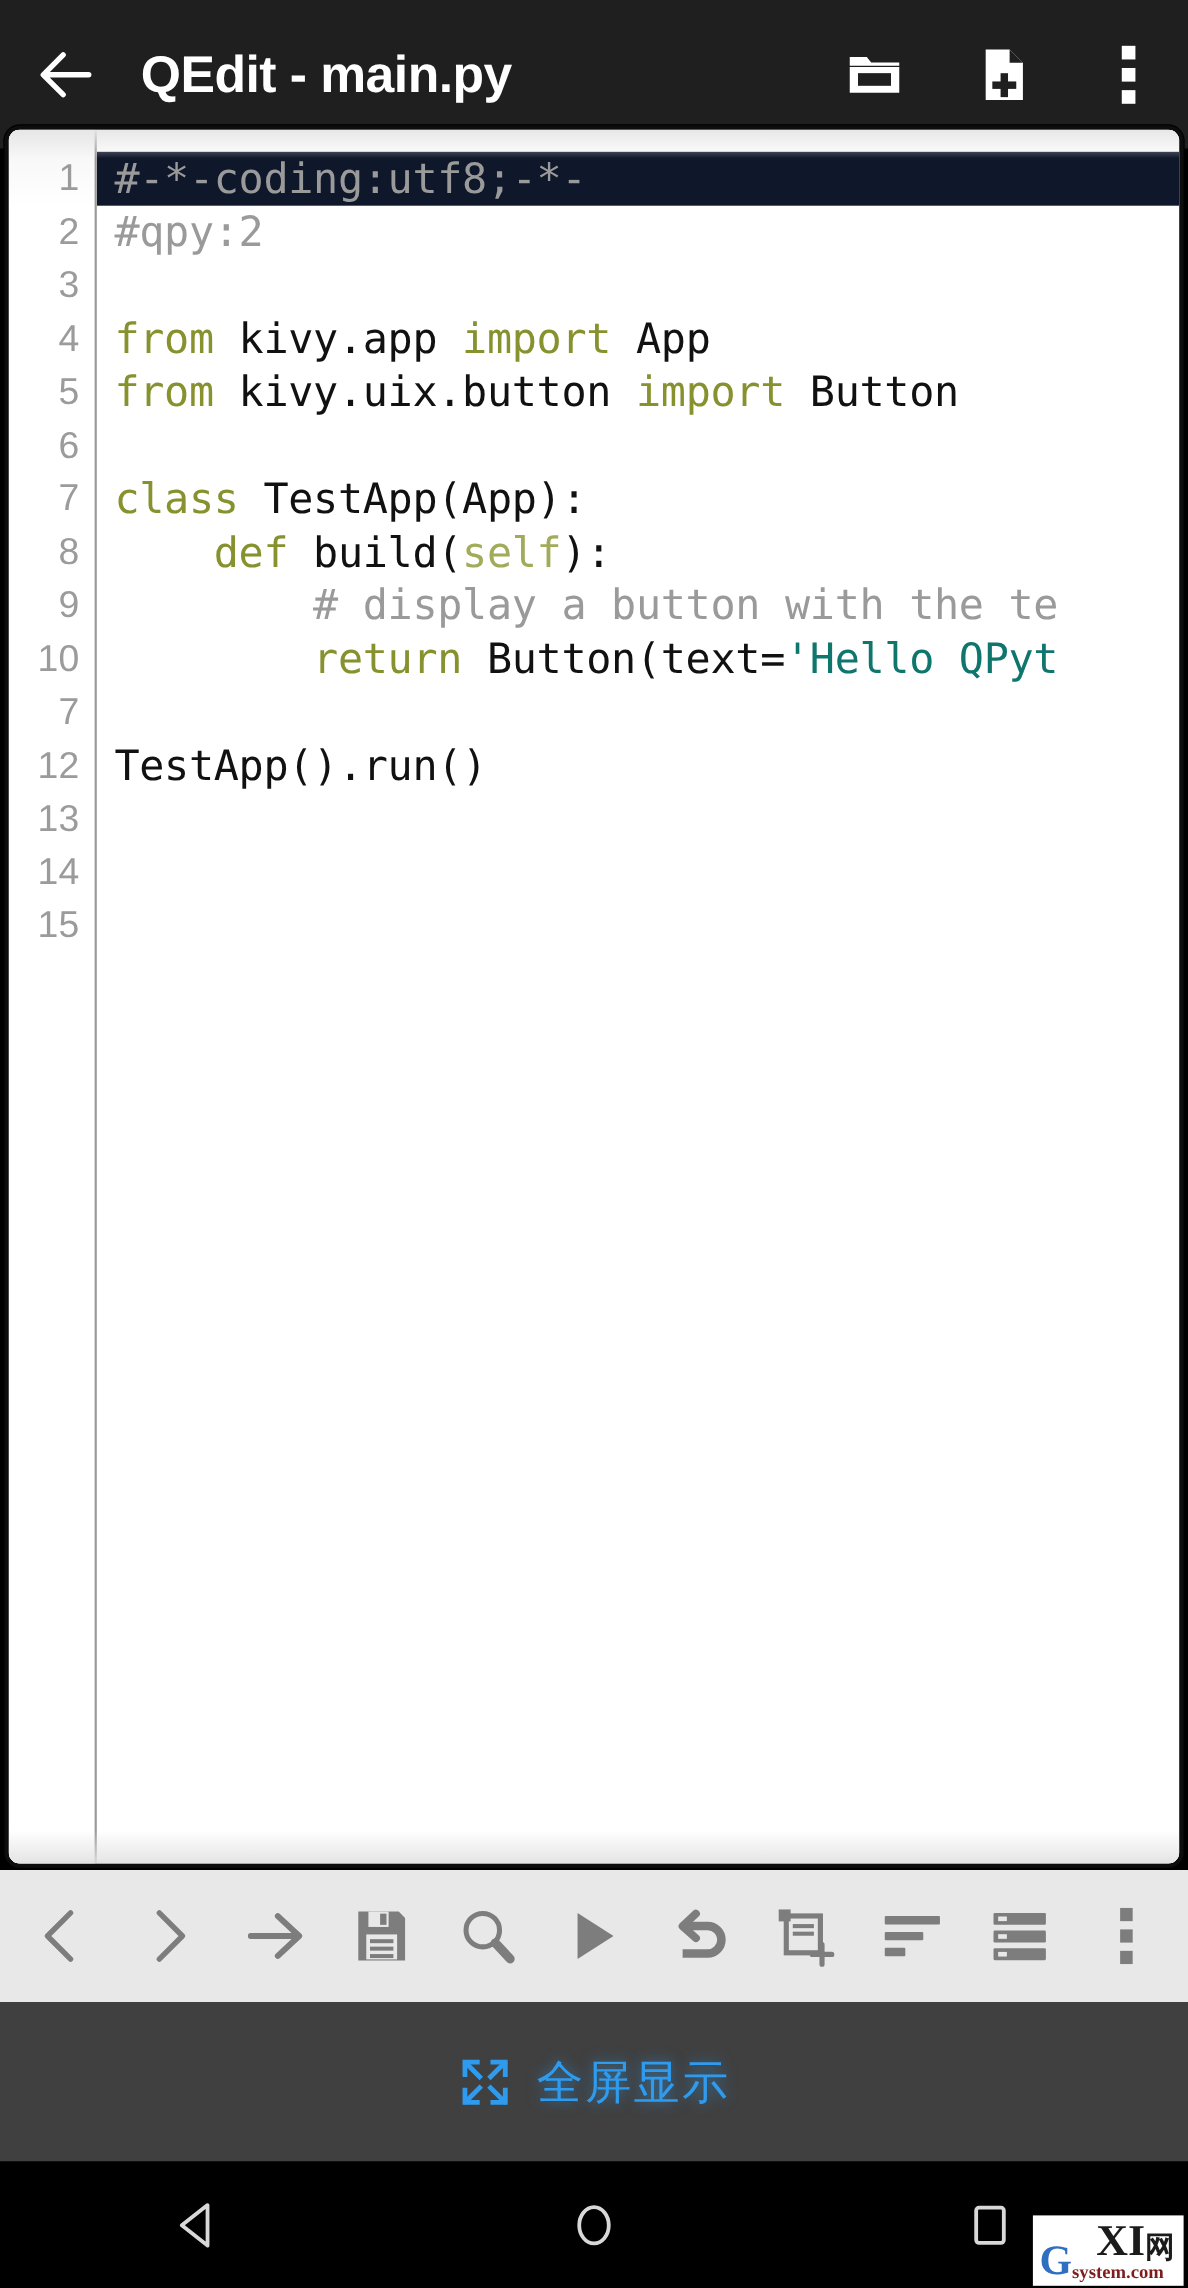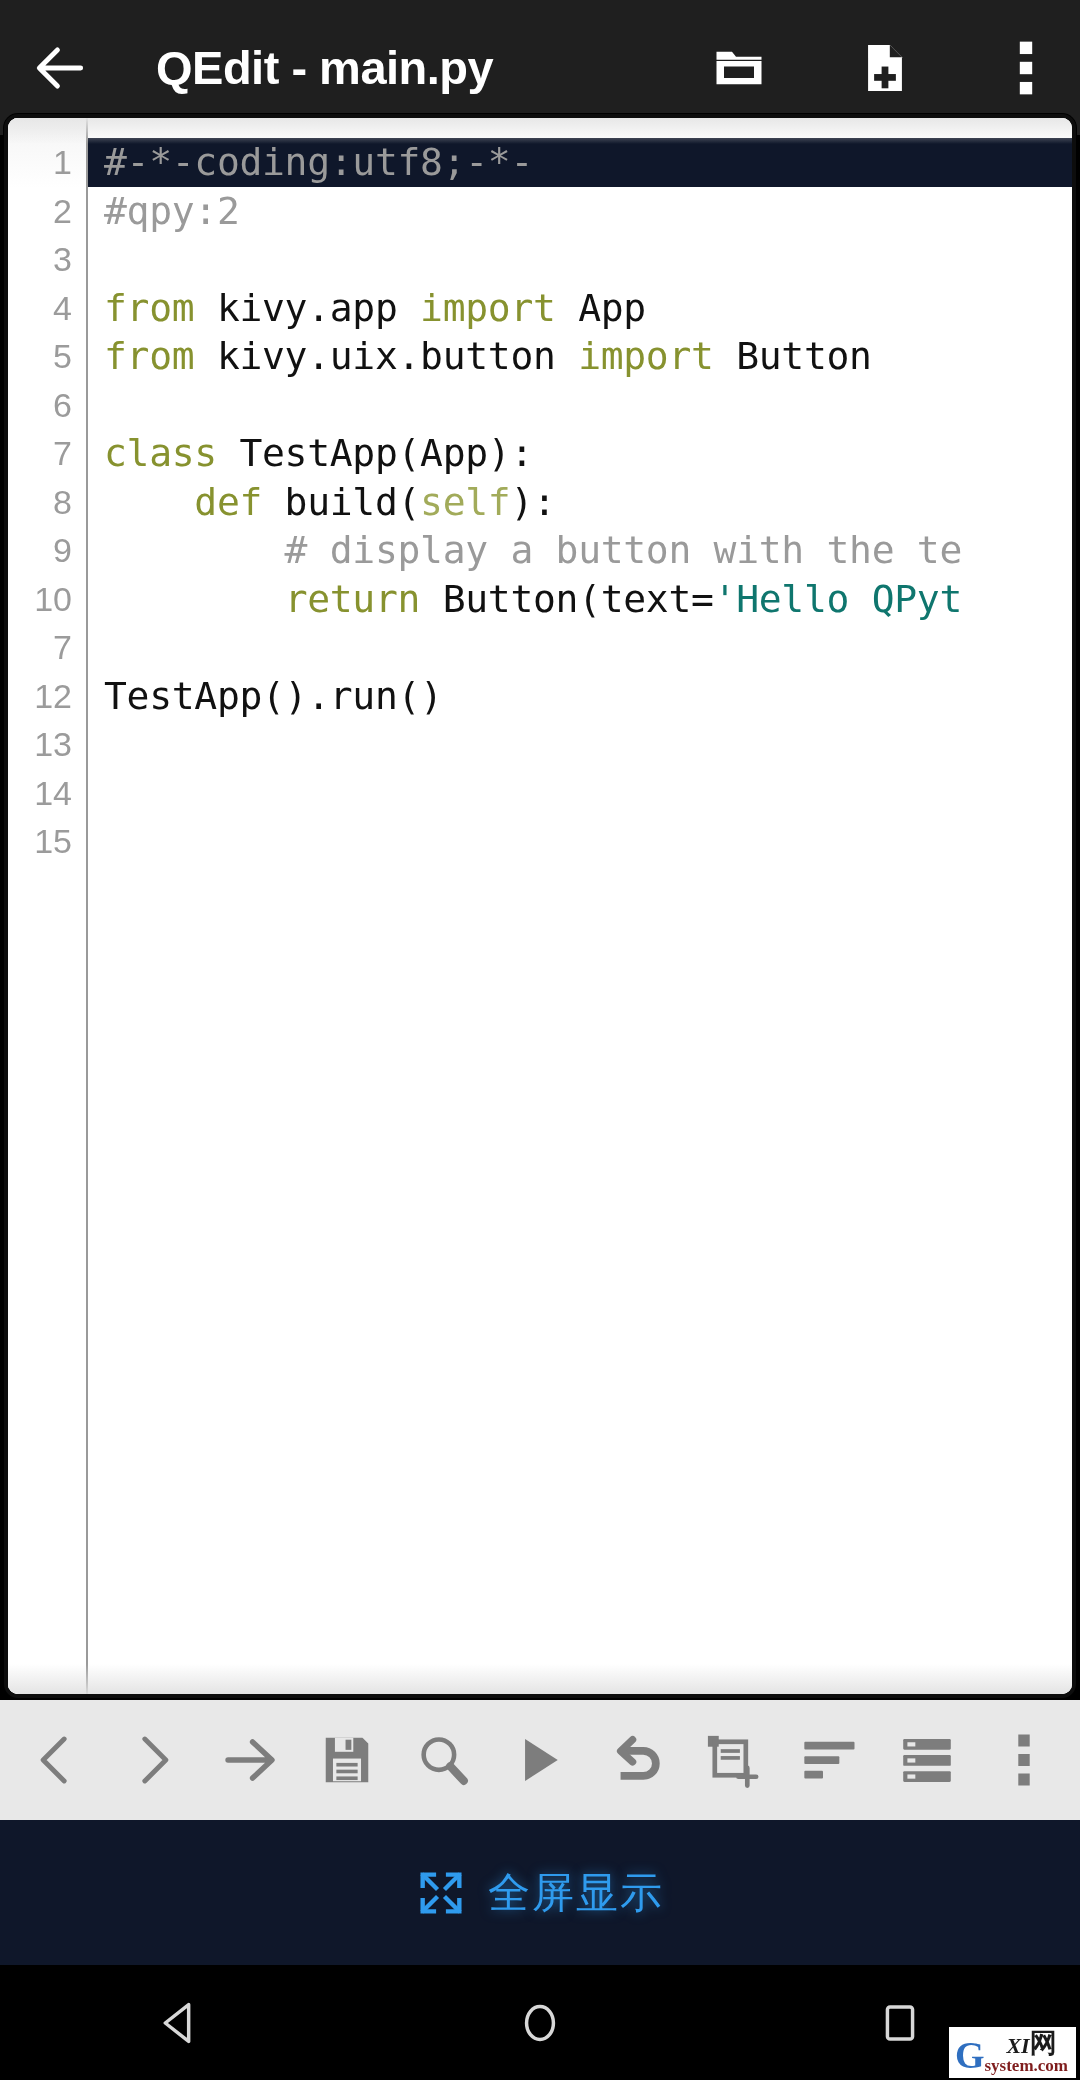--- a/index.html
+++ b/index.html
@@ -8,21 +8,21 @@
     background:#000;
     font-family:"Liberation Sans", sans-serif;
     overflow:hidden;
   }
   #screen { position:relative; width:1080px; height:2080px; background:#000; }
 
   
   .appbar {
     position:absolute; left:0; top:0; width:1080px; height:135px;
     background:#1f1f1f;
-    display:flex; align-items:center;gap:28px;
+    display:flex; align-items:center;
   }
   .back-btn {
     width:120px; height:135px;
     display:flex; align-items:center; justify-content:center;
   }
   .appbar-title {
     color:#ffffff; font-size:47px; font-weight:bold;
     letter-spacing:-0.5px; white-space:nowrap;
     margin-left:8px;
   }
@@ -99,21 +99,21 @@
     padding:0 8px;
   }
   .tool-btn {
     flex:1 1 0; height:120px;
     display:flex; align-items:center; justify-content:center;
   }
 
   
   .fullscreen-bar {
     position:absolute; left:0; top:1820px; width:1080px; height:145px;
-    background:#0f172a;
+    background:#404040;
     display:flex; align-items:center; justify-content:center;
     gap:22px;
   }
   .fs-label {
     color:#2f9bee; font-size:42px; font-weight:500;
     text-shadow:0 0 12px rgba(47,155,238,0.6);
     letter-spacing:2px;
   }
 
   
@@ -131,21 +131,21 @@
   .watermark {
     position:absolute; right:4px; bottom:2px;
     background:#ffffff;
     padding:3px 8px 4px 6px;
     display:flex; align-items:flex-end;
     line-height:1;
   }
   .wm-g { color:#2f6fc0; font-family:"Liberation Serif", serif;
           font-size:38px; font-weight:bold; letter-spacing:-2px; }
   .wm-xi { color:#1b1b1b; font-family:"Liberation Serif", serif;
-           font-size:22px; font-style:italic; font-weight:bold;margin-left:24px; }
+           font-size:40px; font-weight:bold;margin-left:24px; }
   .wm-cn { color:#1b1b1b; font-family:"Liberation Serif", serif;
            font-size:27px; font-weight:bold; }
   .wm-sub { color:#7f1d1d; font-family:"Liberation Serif", serif;
             font-size:17px; font-weight:bold; margin-left:2px; }
   .wm-stack { display:flex; flex-direction:column; align-items:flex-start; }
   .wm-row { display:flex; align-items:flex-end; }
 </style>
 </head>
 <body>
 

